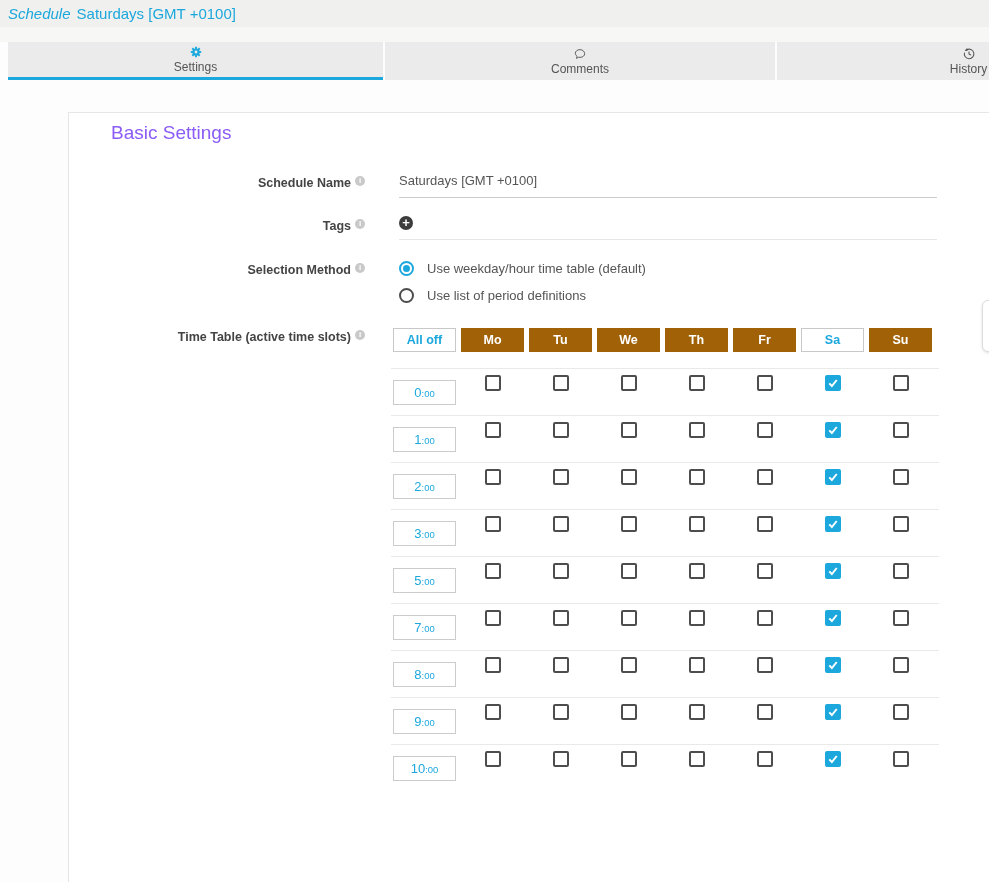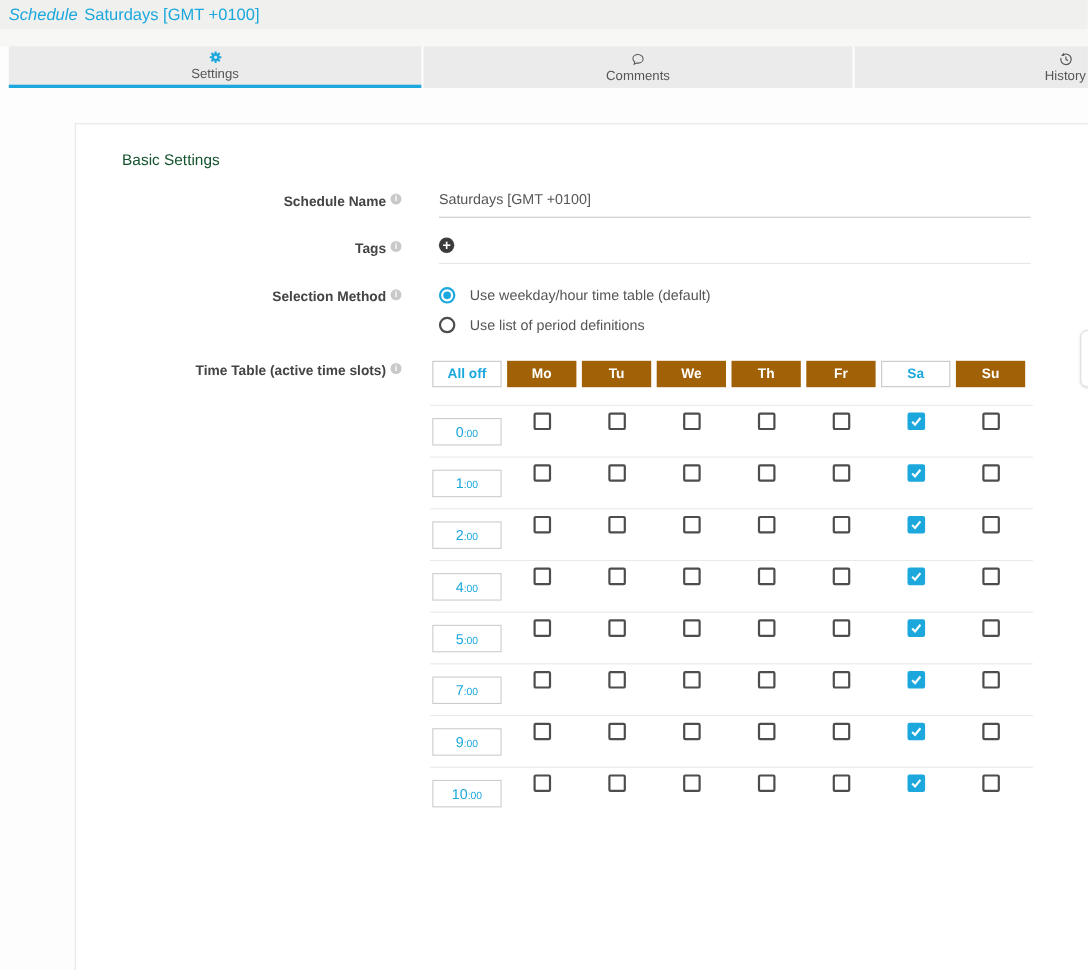--- a/index.html
+++ b/index.html
@@ -17,21 +17,21 @@
   .tabbar { position:absolute; top:42px; left:0; width:1200px; height:38px; }
   .tab { position:absolute; top:0; height:38px; background:#ebebeb;
          display:flex; flex-direction:column; align-items:center; justify-content:center;
          gap:1px; font-size:12px; color:#555; cursor:pointer; }
   .tab .ticon { width:14px; height:14px; display:block; }
   .tab.active { border-bottom:3px solid #1ca8dd; }
 
   
   .panel { position:absolute; left:68px; top:112px; width:940px; height:900px;
            background:#fff; border:1px solid #e6e6e6; }
-  .section-title { position:absolute; left:42px; top:24px; font-size:14px; color:#14532d; font-weight:400; }
+  .section-title { position:absolute; left:42px; top:9px; font-size:19px; color:#8b5cf6; font-weight:400; }
 
   .flabel { position:absolute; width:296px; text-align:right; font-size:12.5px;
             font-weight:bold; color:#444; }
   .info-icon { display:inline-block; width:10px; height:10px; border-radius:50%;
                background:#c9c9c9; color:#fff; font-size:8px; font-weight:bold;
                line-height:10px; text-align:center; font-style:normal;
                vertical-align:4px; margin-left:4px; cursor:pointer; }
   .value-text { font-size:13px; color:#555; }
 
   
@@ -198,21 +198,21 @@
         <span class="cb" style="left: 298px;"></span>
         <span class="cb" style="left: 366px;"></span>
         <span class="cb on" style="left: 434px;">
           <svg viewBox="0 0 16 16">
             <polyline points="3,8.5 6.5,12 13,4" fill="none" stroke="#fff" stroke-width="2.6"></polyline>
           </svg>
         </span>
         <span class="cb" style="left: 502px;"></span>
       </div>
       <div class="slot-row">
-        <button class="time-btn"><span class="h">4</span><span class="m">:00</span></button>
+        <button class="time-btn"><span class="h">3</span><span class="m">:00</span></button>
         <span class="cb" style="left: 94px;"></span>
         <span class="cb" style="left: 162px;"></span>
         <span class="cb" style="left: 230px;"></span>
         <span class="cb" style="left: 298px;"></span>
         <span class="cb" style="left: 366px;"></span>
         <span class="cb on" style="left: 434px;">
           <svg viewBox="0 0 16 16">
             <polyline points="3,8.5 6.5,12 13,4" fill="none" stroke="#fff" stroke-width="2.6"></polyline>
           </svg>
         </span>
@@ -227,20 +227,34 @@
         <span class="cb" style="left: 366px;"></span>
         <span class="cb on" style="left: 434px;">
           <svg viewBox="0 0 16 16">
             <polyline points="3,8.5 6.5,12 13,4" fill="none" stroke="#fff" stroke-width="2.6"></polyline>
           </svg>
         </span>
         <span class="cb" style="left: 502px;"></span>
       </div>
       <div class="slot-row">
         <button class="time-btn"><span class="h">7</span><span class="m">:00</span></button>
+        <span class="cb" style="left: 94px;"></span>
+        <span class="cb" style="left: 162px;"></span>
+        <span class="cb" style="left: 230px;"></span>
+        <span class="cb" style="left: 298px;"></span>
+        <span class="cb" style="left: 366px;"></span>
+        <span class="cb on" style="left: 434px;">
+          <svg viewBox="0 0 16 16">
+            <polyline points="3,8.5 6.5,12 13,4" fill="none" stroke="#fff" stroke-width="2.6"></polyline>
+          </svg>
+        </span>
+        <span class="cb" style="left: 502px;"></span>
+      </div>
+      <div class="slot-row">
+        <button class="time-btn"><span class="h">8</span><span class="m">:00</span></button>
         <span class="cb" style="left: 94px;"></span>
         <span class="cb" style="left: 162px;"></span>
         <span class="cb" style="left: 230px;"></span>
         <span class="cb" style="left: 298px;"></span>
         <span class="cb" style="left: 366px;"></span>
         <span class="cb on" style="left: 434px;">
           <svg viewBox="0 0 16 16">
             <polyline points="3,8.5 6.5,12 13,4" fill="none" stroke="#fff" stroke-width="2.6"></polyline>
           </svg>
         </span>

